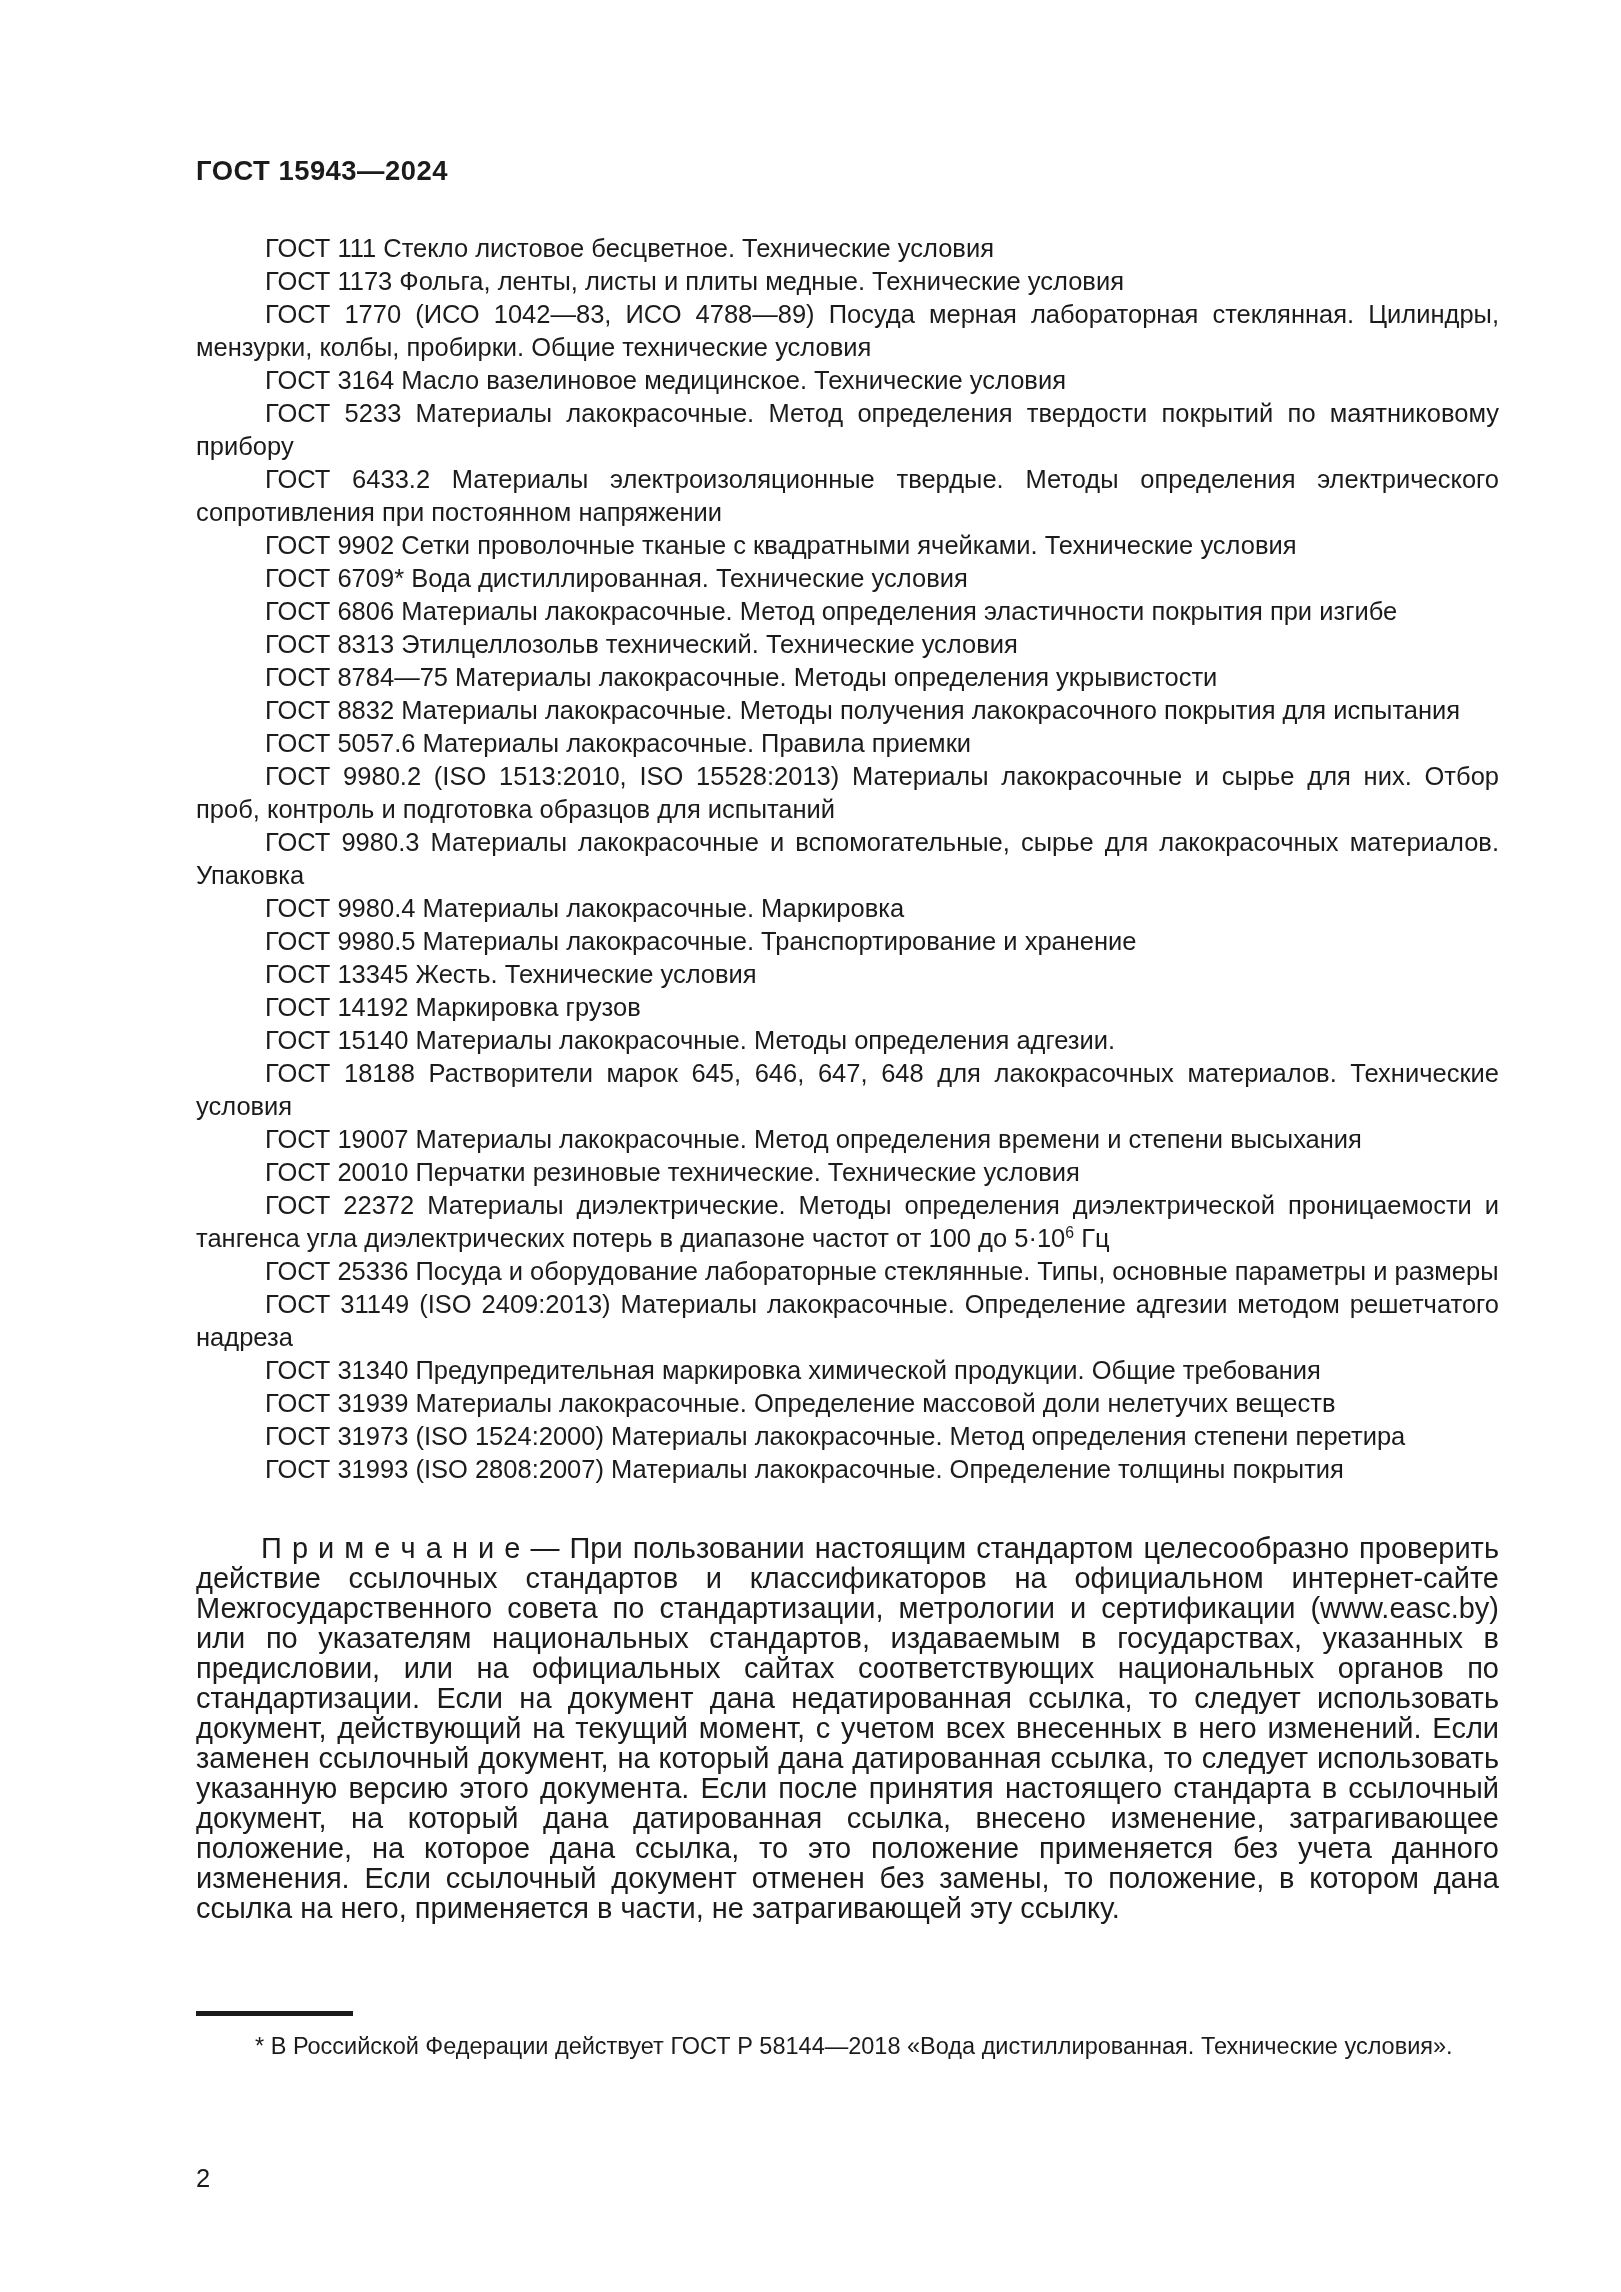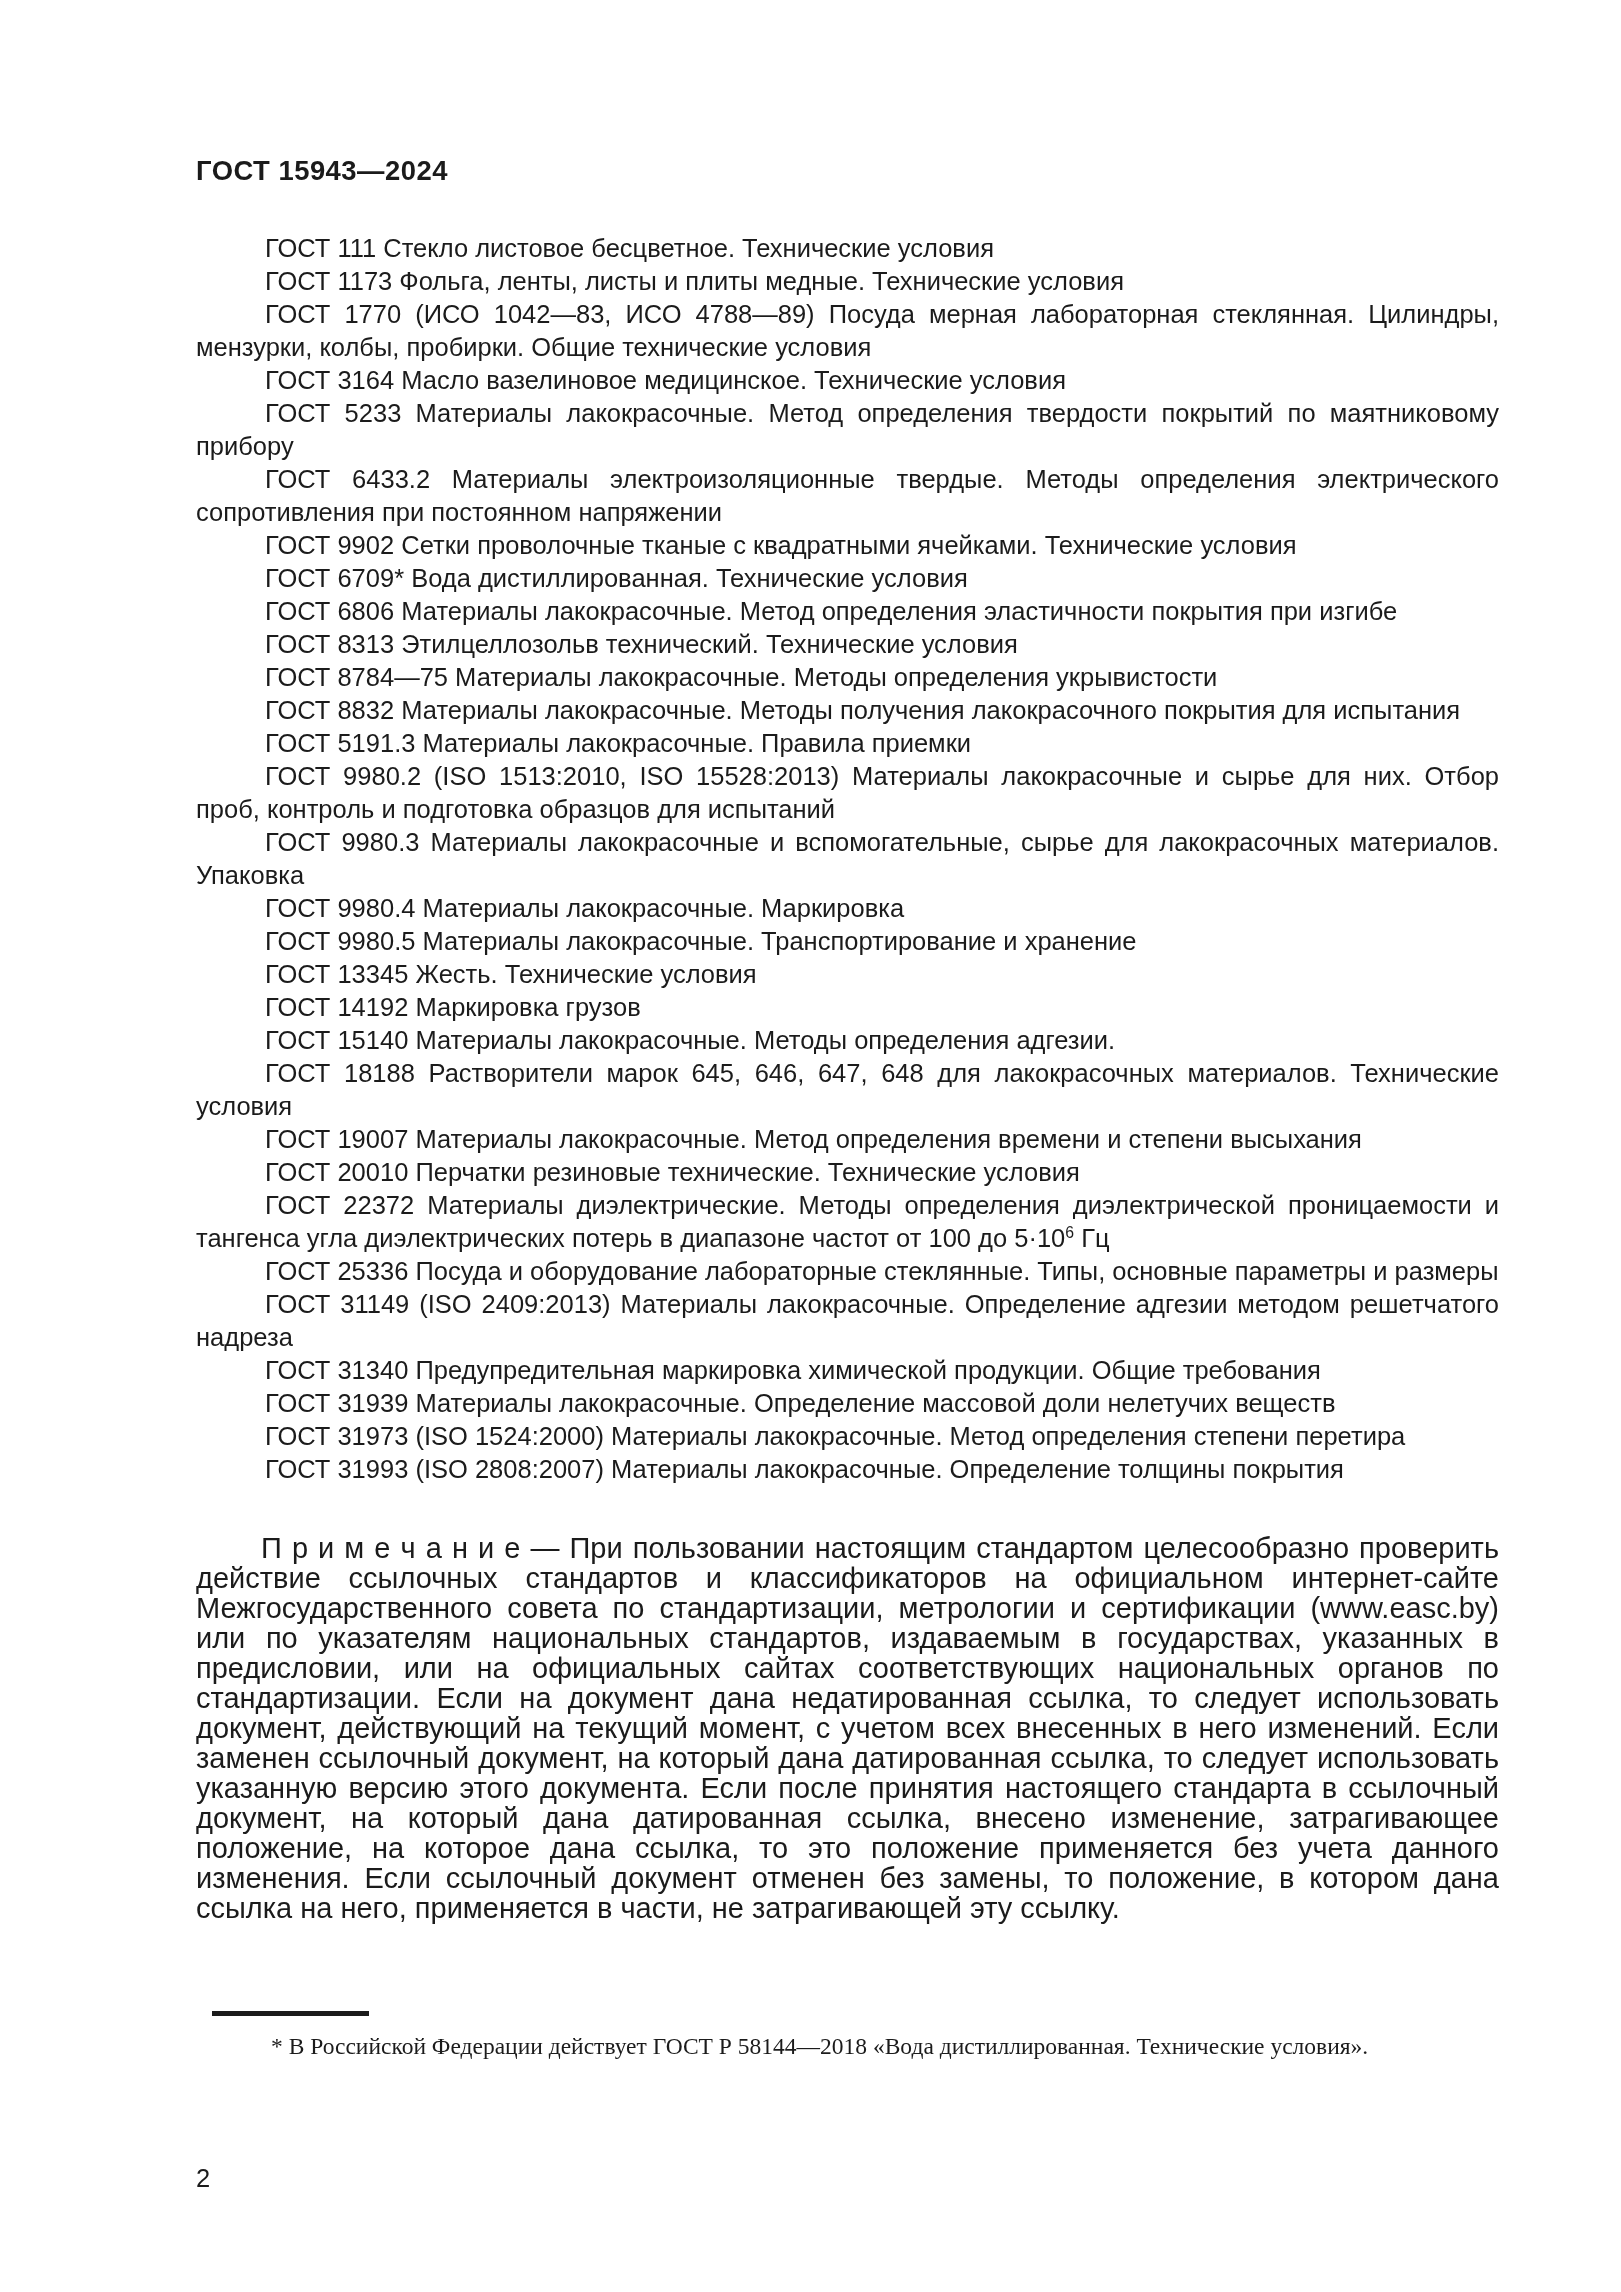--- a/index.html
+++ b/index.html
@@ -40,24 +40,23 @@
   .note {
     margin: 47px 0 0 0;
     font-size: 29px;
     line-height: 30px;
     text-align: justify;
     text-indent: 65px;
     hyphens: manual;
   }
   .footer-area {
     position: absolute;
-    left: 212px;
+    left: 196px;
     right: 122px;
     top: 2011px;
-    font-family: Liberation Serif, serif;
   }
   .footnote-rule {
     width: 157px;
     height: 4.9px;
     background: #1b1b1b;
     margin: 0 0 15.7px 0;
   }
   .footnote {
     margin: 0;
     font-size: 23.5px;
@@ -85,21 +84,21 @@
       <p class="para">ГОСТ 1770 (ИСО 1042—83, ИСО 4788—89) Посуда мерная лабораторная стеклянная. Цилиндры, мензурки, колбы, пробирки. Общие технические условия</p>
       <p class="para">ГОСТ 3164 Масло вазелиновое медицинское. Технические условия</p>
       <p class="para">ГОСТ 5233 Материалы лакокрасочные. Метод определения твердости покрытий по маятниковому прибору</p>
       <p class="para">ГОСТ 6433.2 Материалы электроизоляционные твердые. Методы определения электрического сопротивления при постоянном напряжении</p>
       <p class="para">ГОСТ 9902 Сетки проволочные тканые с квадратными ячейками. Технические условия</p>
       <p class="para">ГОСТ 6709* Вода дистиллированная. Технические условия</p>
       <p class="para">ГОСТ 6806 Материалы лакокрасочные. Метод определения эластичности покрытия при изгибе</p>
       <p class="para">ГОСТ 8313 Этилцеллозольв технический. Технические условия</p>
       <p class="para">ГОСТ 8784—75 Материалы лакокрасочные. Методы определения укрывистости</p>
       <p class="para">ГОСТ 8832 Материалы лакокрасочные. Методы получения лакокрасочного покрытия для испы­тания</p>
-      <p class="para">ГОСТ 5191.3 Материалы лакокрасочные. Правила приемки</p>
+      <p class="para">ГОСТ 5057.6 Материалы лакокрасочные. Правила приемки</p>
       <p class="para">ГОСТ 9980.2 (ISO 1513:2010, ISO 15528:2013) Материалы лакокрасочные и сырье для них. Отбор проб, контроль и подготовка образцов для испытаний</p>
       <p class="para">ГОСТ 9980.3 Материалы лакокрасочные и вспомогательные, сырье для лакокрасочных материа­лов. Упаковка</p>
       <p class="para">ГОСТ 9980.4 Материалы лакокрасочные. Маркировка</p>
       <p class="para">ГОСТ 9980.5 Материалы лакокрасочные. Транспортирование и хранение</p>
       <p class="para">ГОСТ 13345 Жесть. Технические условия</p>
       <p class="para">ГОСТ 14192 Маркировка грузов</p>
       <p class="para">ГОСТ 15140 Материалы лакокрасочные. Методы определения адгезии.</p>
       <p class="para">ГОСТ 18188 Растворители марок 645, 646, 647, 648 для лакокрасочных материалов. Технические условия</p>
       <p class="para">ГОСТ 19007 Материалы лакокрасочные. Метод определения времени и степени высыхания</p>
       <p class="para">ГОСТ 20010 Перчатки резиновые технические. Технические условия</p>

